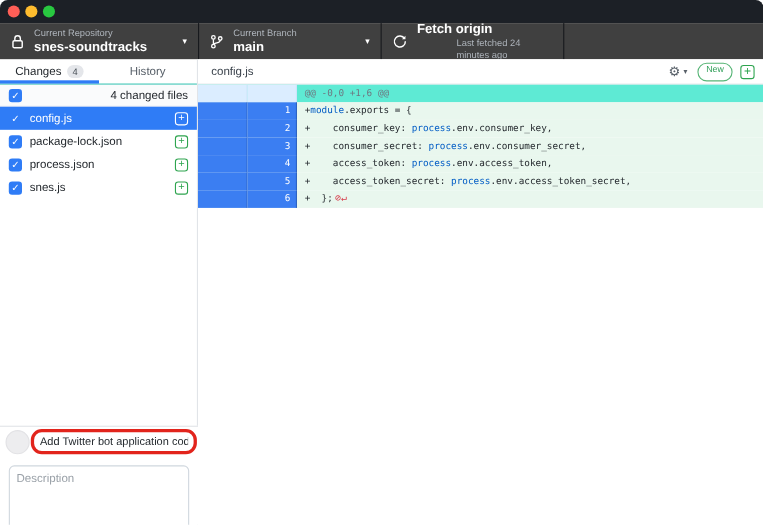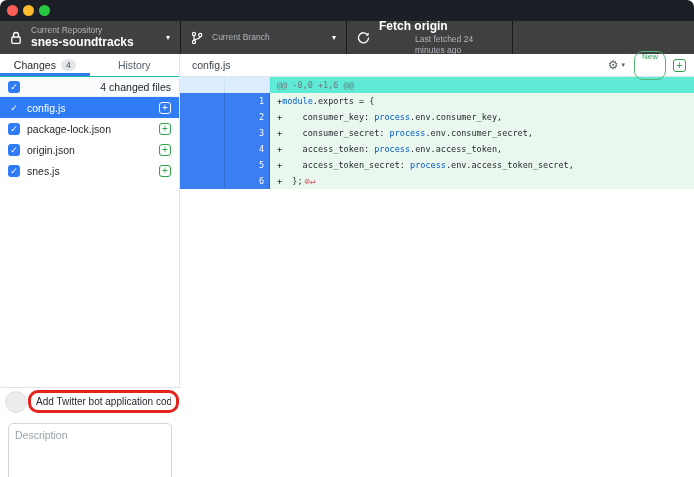--- a/index.html
+++ b/index.html
@@ -78,21 +78,21 @@
   .diff { position:absolute; left:180px; top:54px; width:514px; height:423px;
     background:#fff; }
   .diff-header { height:23px; border-bottom:1px solid #e1e4e8; display:flex;
     align-items:center; padding:0 8px 0 12px; background:#fff; }
   .diff-file-name { flex:1; font-size:10.5px; color:#3c444d; }
   .gear-wrap { display:flex; align-items:center; gap:3px; color:#586069;
     margin-right:9px; }
   .gear-glyph { font-size:12px; line-height:1; }
   .gear-caret { font-size:7px; }
   .new-badge { border:1px solid #57b576; color:#2f9e57; font-size:8px;
-    padding:1px 7px 18px; border-radius:9px; margin-right:7px; line-height:1; }
+    padding:1px 7px 6px; border-radius:9px; margin-right:7px; line-height:1; }
   .diff-plus { width:13px; height:13px; border:1px solid #2ea44f; border-radius:3px;
     color:#2ea44f; font-size:11px; line-height:11px; text-align:center; }
 
   .hunk-row { display:flex; height:16px; background:#5eead4; }
   .hunk-gutter { width:45px; flex:none; background:#dbedff; }
   .hunk-gutter.first { border-right:1px solid #cfe4fb; }
   .hunk-gutter.second { border-right:1px solid #cfe4fb; }
   .hunk-text { font-family:"DejaVu Sans Mono", monospace; font-size:8.5px;
     color:#6e7781; display:flex; align-items:center; padding-left:7px; white-space:pre; }
 
@@ -139,20 +139,21 @@
     <span class="tb-icon">
       <svg width="12" height="14" viewBox="0 0 12 14">
           <circle cx="3" cy="3" r="1.6" fill="none" stroke="#fff" stroke-width="1.2"></circle>
           <circle cx="3" cy="11" r="1.6" fill="none" stroke="#fff" stroke-width="1.2"></circle>
           <circle cx="9.2" cy="4" r="1.6" fill="none" stroke="#fff" stroke-width="1.2"></circle>
           <path d="M3 4.6v4.8 M9.2 5.6c0 2.4-3 2-6 3.4" fill="none" stroke="#fff" stroke-width="1.2"></path>
         </svg>
     </span>
     <div class="tb-text">
       <div class="tb-label">Current Branch</div>
+      <div class="tb-value">main</div>
     </div>
     <span class="tb-caret">▾</span>
   </div>
   <div class="tb-sec fetch">
     <span class="tb-icon">
       <svg width="13" height="13" viewBox="0 0 13 13">
           <path d="M10.8 4.2A5 5 0 1 0 11.5 6.5" fill="none" stroke="#fff" stroke-width="1.3"></path>
           <path d="M11.6 1.4v3.2H8.4z" fill="#fff"></path>
         </svg>
     </span>
@@ -185,21 +186,21 @@
     <span class="file-name">config.js</span>
     <span class="plus-box">+</span>
   </div>
   <div class="file-row">
     <span class="checkbox">✓</span>
     <span class="file-name">package-lock.json</span>
     <span class="plus-box">+</span>
   </div>
   <div class="file-row">
     <span class="checkbox">✓</span>
-    <span class="file-name">origin.json</span>
+    <span class="file-name">process.json</span>
     <span class="plus-box">+</span>
   </div>
   <div class="file-row">
     <span class="checkbox">✓</span>
     <span class="file-name">snes.js</span>
     <span class="plus-box">+</span>
   </div>
 
   <div class="commit-panel">
     <span class="avatar"></span>

